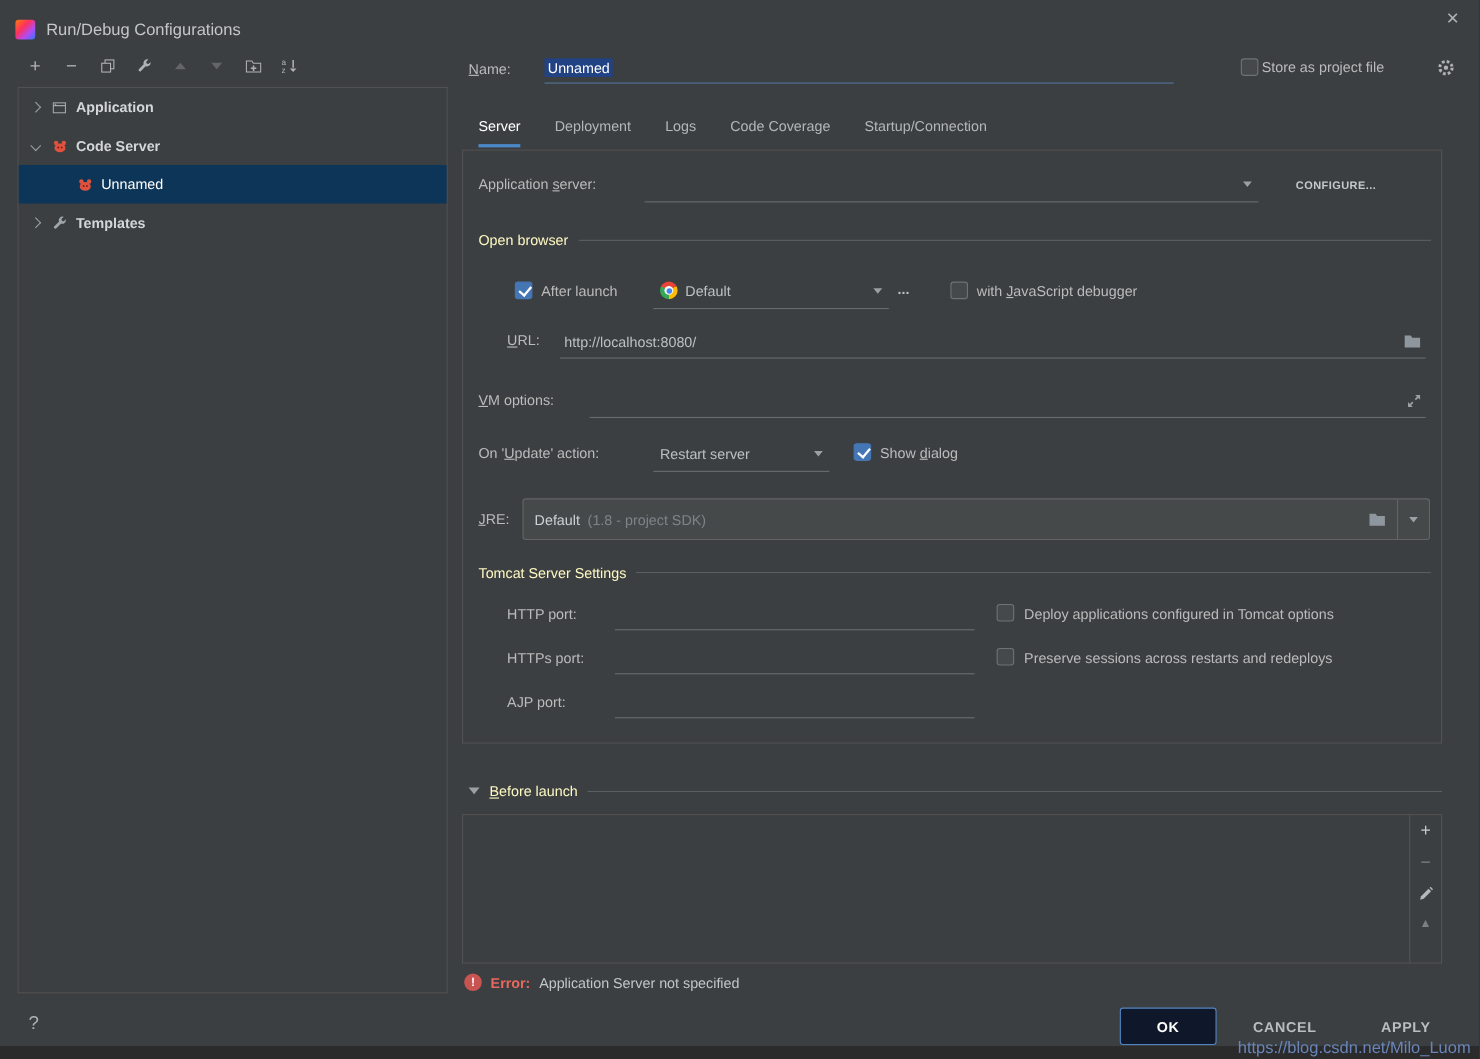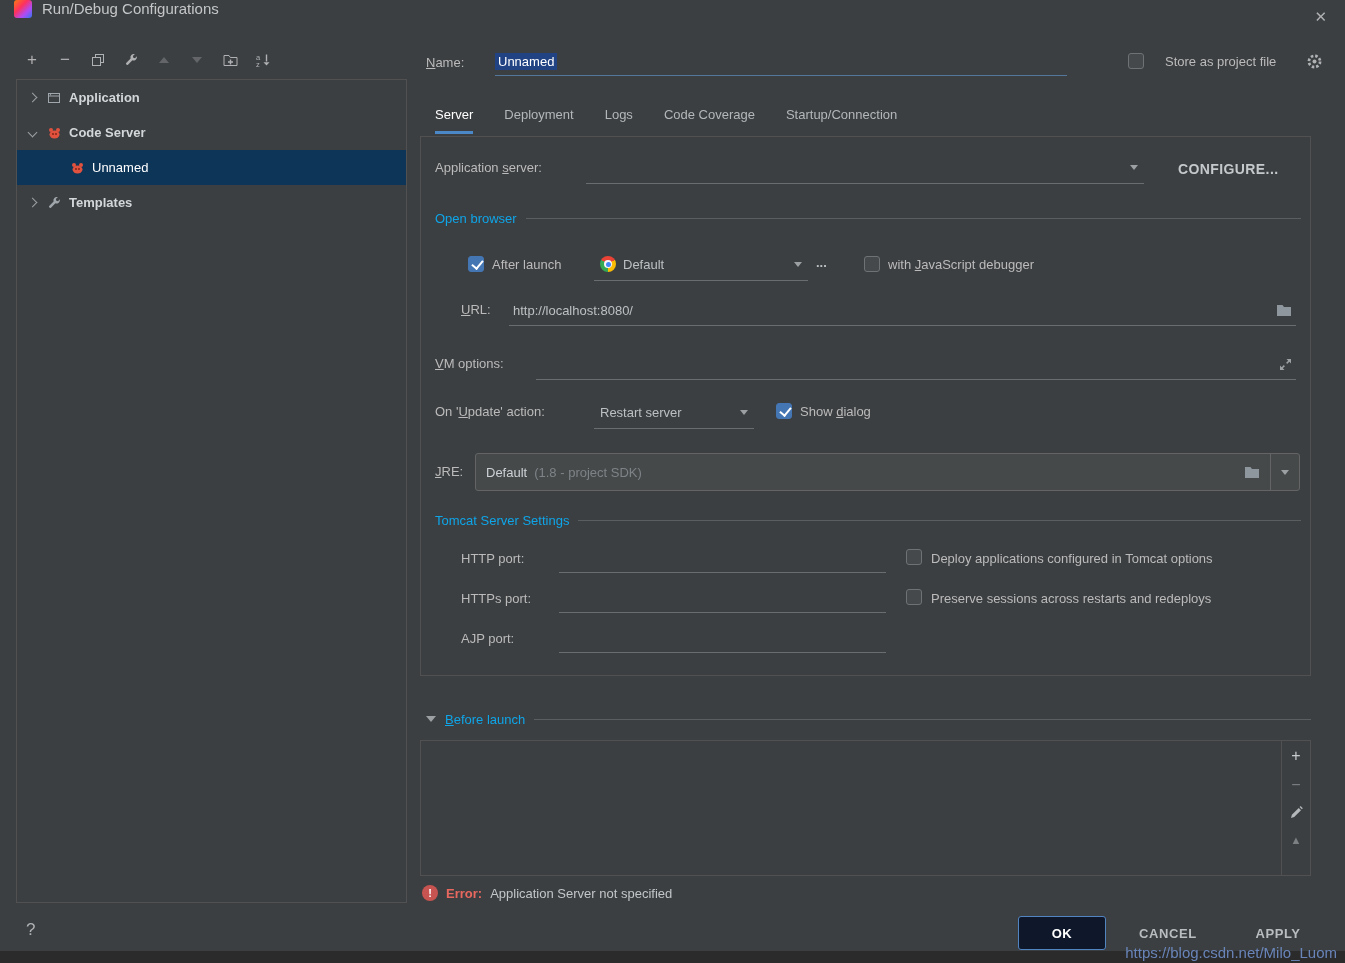--- a/index.html
+++ b/index.html
@@ -4,21 +4,21 @@
 <style>
   * { margin:0; padding:0; box-sizing:border-box; }
   body { background:#2b2b2b; }
   .window {
     position:relative; width:1345px; height:963px; background:#3c3f41;
     font-family:"Liberation Sans", sans-serif; font-size:13px; color:#bbbbbb; overflow:hidden;
   }
   u { text-decoration:underline; }
 
   
-  .titlebar { position:absolute; left:0; top:0; width:100%; height:36px; display:flex; align-items:flex-start; padding:0 14px; }
+  .titlebar { position:absolute; left:0; top:0; width:100%; height:36px; display:flex; align-items:flex-end; padding:0 14px; }
   .app-logo { width:18px; height:18px; border-radius:3px; margin-right:10px;
     background:linear-gradient(135deg,#f97a12 0%,#fe315d 38%,#b24bf3 68%,#3177f6 100%); }
   .win-title { font-size:15px; color:#c4c6c8; }
   .win-close { position:absolute; right:18px; top:8px; font-size:15px; color:#aeb0b2; cursor:pointer; }
 
   
   .side-toolbar { position:absolute; left:24px; top:48px; height:24px; display:flex; align-items:center; gap:17px; }
   .tbi { width:16px; height:16px; display:inline-flex; align-items:center; justify-content:center; cursor:pointer; }
   .tbi.glyph { font-size:17px; color:#afb1b3; line-height:16px; }
 
@@ -36,41 +36,41 @@
   .chev.down { transform:rotate(45deg); }
   .ticon { width:16px; display:inline-flex; justify-content:center; margin-right:7px; flex:none; }
   .tlabel { color:#c9ccce; }
   .tlabel.group { font-weight:bold; color:#d4d7d9; }
   .tree-row.selected .tlabel { color:#ffffff; }
 
   
   .lbl { position:absolute; white-space:nowrap; color:#bbbbbb; }
   .name-field { position:absolute; left:495px; top:48px; width:572px; height:28px; border-bottom:1px solid #537699; display:flex; align-items:center; cursor:text; }
   .name-field .sel { background:#214283; color:#fff; padding:1px 3px; }
-  .store-box { position:absolute; left:1128px; top:53px; display:flex; align-items:center; gap:21px; cursor:pointer; }
+  .store-box { position:absolute; left:1128px; top:53px; display:flex; gap:3px; cursor:pointer; }
   .cb { width:16px; height:16px; border-radius:3px; background:#45494b; border:1px solid #6e7275; display:inline-block; position:relative; flex:none; cursor:pointer; }
   .cb.checked { background:#4576b4; border-color:#4576b4; }
   .cb.checked::after { content:""; position:absolute; left:4.5px; top:1px; width:5px; height:9px; border:solid #fff; border-width:0 2px 2px 0; transform:rotate(40deg); }
   .gear-btn { position:absolute; left:1306px; top:53px; cursor:pointer; }
 
   
   .tabs { position:absolute; left:435px; top:98px; height:36px; display:flex; gap:31px; align-items:stretch; }
   .tab { display:flex; align-items:center; color:#b4b7b9; cursor:pointer; border-bottom:3px solid transparent; padding-bottom:1px; }
   .tab.active { color:#ffffff; border-bottom-color:#4a88c7; }
 
   
   .main-panel { position:absolute; left:420px; top:136px; width:891px; height:540px; border:1px solid #515151; }
   .ucombo { position:absolute; height:33px; border-bottom:1px solid #696d6f; display:flex; align-items:center; gap:7px; padding:0 6px; cursor:pointer; }
   .ufield { position:absolute; height:31px; border-bottom:1px solid #696d6f; display:flex; align-items:center; padding:0 4px; cursor:text; }
   .combo-val, .field-val { color:#bdc0c2; white-space:nowrap; }
   .dd { margin-left:auto; width:0; height:0; border-left:4.5px solid transparent; border-right:4.5px solid transparent; border-top:5.5px solid #9da0a3; flex:none; }
   .ficon { margin-left:auto; display:inline-flex; cursor:pointer; flex:none; }
-  .configure { position:absolute; left:757px; top:18px; height:28px; background:none; border:none; color:#c6c9cb; font-family:inherit; font-size:14px; font-weight:bold; letter-spacing:.4px; cursor:pointer; }
+  .configure { position:absolute; left:757px; top:18px; height:28px; background:none; border:none; color:#c6c9cb; font-family:inherit; font-size:10px; font-weight:bold; letter-spacing:.4px; cursor:pointer; }
   .section { position:absolute; height:20px; display:flex; align-items:center; gap:9px; }
-  .sec-label { white-space:nowrap; color:#0ea5e9; }
+  .sec-label { white-space:nowrap; color:#fef9c3; }
   .sec-line { flex:1; border-top:1px solid #5b5e5f; }
   .more-btn { position:absolute; background:none; border:none; color:#bdc0c2; font-weight:bold; font-size:13px; cursor:pointer; font-family:inherit; }
 
   .chrome-icon { width:16px; height:16px; border-radius:50%; position:relative; flex:none;
     background:conic-gradient(from -60deg,#ea4335 0 120deg,#fbbc05 0 240deg,#34a853 0 360deg); }
   .chrome-icon::before { content:""; position:absolute; inset:4px; border-radius:50%; background:#f4f6f8; }
   .chrome-icon::after { content:""; position:absolute; inset:5.5px; border-radius:50%; background:#4285f4; }
 
   .jre-combo { position:absolute; left:54px; top:316px; width:825px; height:38px; background:#45494a; border:1px solid #646464; border-radius:3px; display:flex; align-items:center; padding-left:10px; cursor:pointer; }
   .jre-val { color:#ced2d6; }

